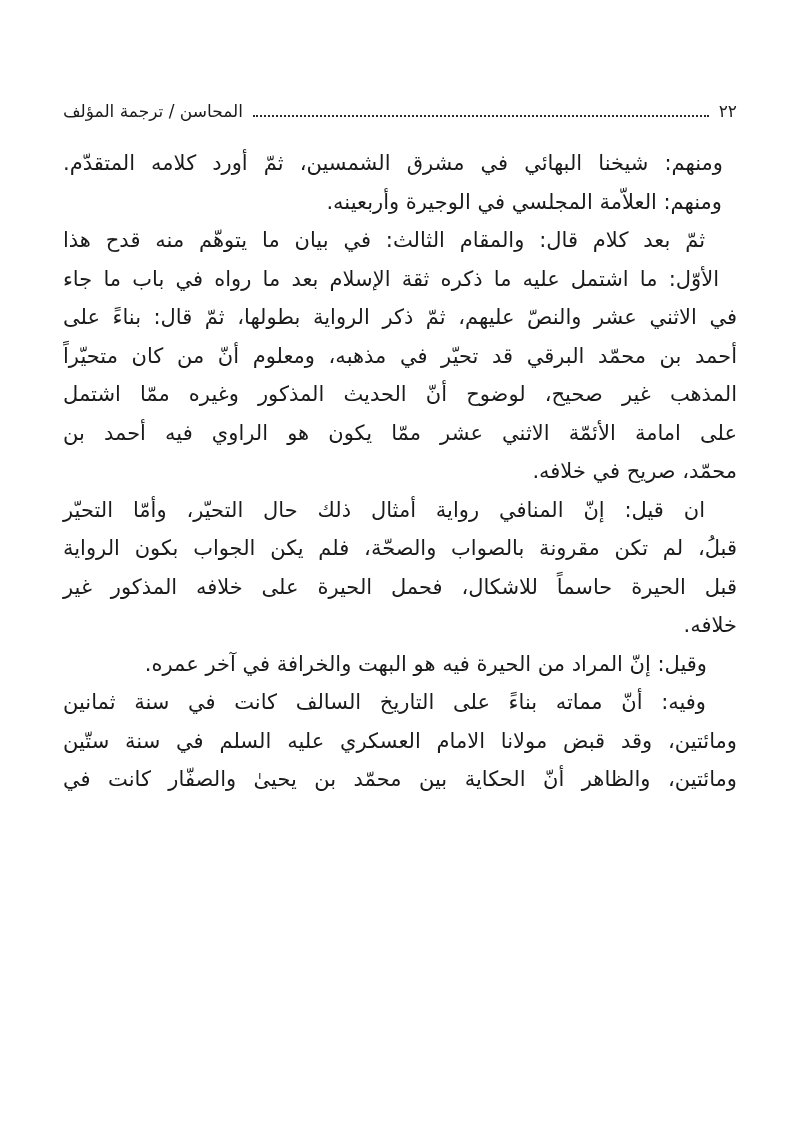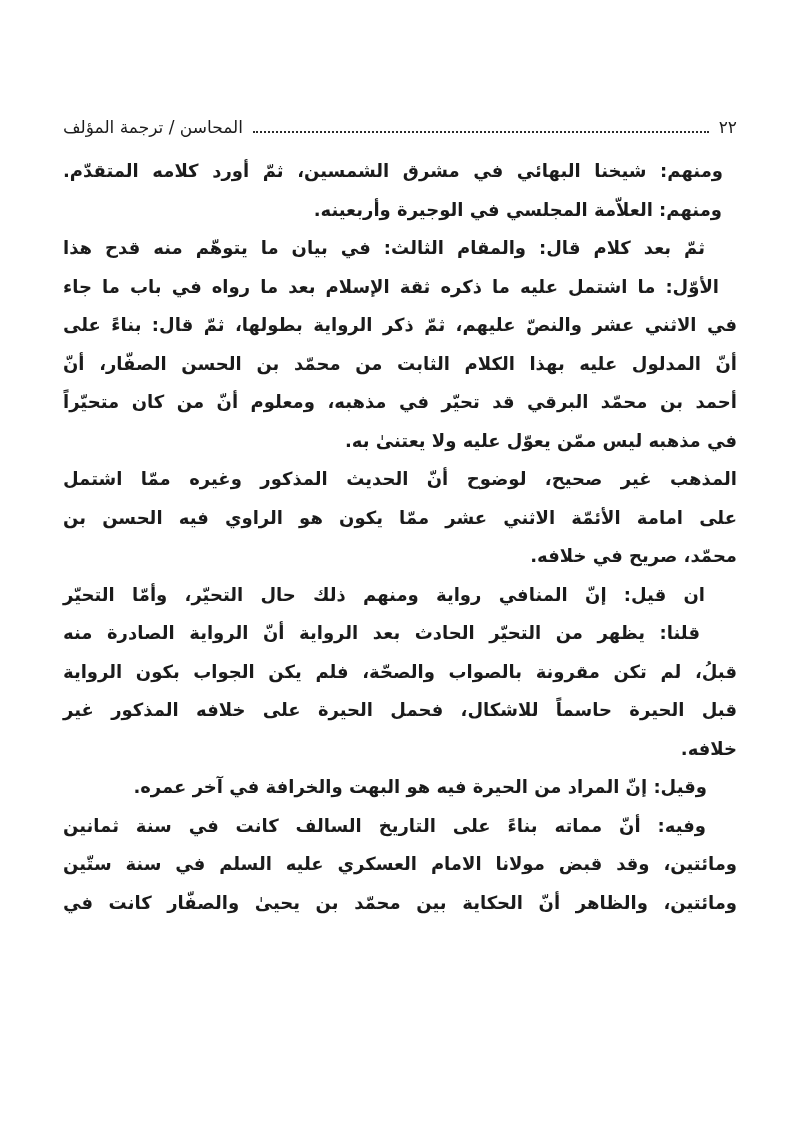--- a/index.html
+++ b/index.html
@@ -33,30 +33,28 @@
     text-align: center;
   }
   .header .leader {
     flex: 1;
     margin: 0 10px 7px 10px;
     border-bottom: 2px dotted #2a2a2a;
     height: 0;
   }
   .header .title {
     white-space: nowrap;
-    margin-top: 16px;
   }
   .body-text {
     position: absolute;
-    top: 152px;
+    top: 144px;
     right: 61px;
     left: 63px;
-    font-size: 18px;
+    font-size: 21px;
     line-height: 38.5px;
-    font-weight: bold;
   }
   .para {
     margin: 0;
   }
   .line {
     white-space: nowrap;
     overflow: visible;
     text-justify: inter-word;
   }
   .line.full {
@@ -81,34 +79,31 @@
       </div>
       <div class="para">
         <div class="line" style="padding-right: 15px;">ومنهم: العلاّمة المجلسي في الوجيرة وأربعينه.</div>
       </div>
       <div class="para">
         <div class="line full" style="padding-right: 32px;">ثمّ بعد كلام قال: والمقام الثالث: في بيان ما يتوهّم منه قدح هذا</div>
       </div>
       <div class="para">
         <div class="line full" style="padding-right: 18px;">الأوّل: ما اشتمل عليه ما ذكره ثقة الإسلام بعد ما رواه في باب ما جاء</div>
         <div class="line full">في الاثني عشر والنصّ عليهم، ثمّ ذكر الرواية بطولها، ثمّ قال: بناءً على</div>
-        <div class="line full">أنّ المدلول عليه بهذا الكلام الثابت من محمّد بن الحسن الصفّار، أنّ</div>
         <div class="line full">أحمد بن محمّد البرقي قد تحيّر في مذهبه، ومعلوم أنّ من كان متحيّراً</div>
-        <div class="line">في مذهبه ليس ممّن يعوّل عليه ولا يعتنىٰ به.</div>
       </div>
       <div class="para">
         <div class="line full">المذهب غير صحيح، لوضوح أنّ الحديث المذكور وغيره ممّا اشتمل</div>
-        <div class="line full">على امامة الأئمّة الاثني عشر ممّا يكون هو الراوي فيه الحسن بن</div>
+        <div class="line full">على امامة الأئمّة الاثني عشر ممّا يكون هو الراوي فيه أحمد بن</div>
         <div class="line">محمّد، صريح في خلافه.</div>
       </div>
       <div class="para">
-        <div class="line full" style="padding-right: 32px;">ان قيل: إنّ المنافي رواية ومنهم ذلك حال التحيّر، وأمّا التحيّر</div>
+        <div class="line full" style="padding-right: 32px;">ان قيل: إنّ المنافي رواية أمثال ذلك حال التحيّر، وأمّا التحيّر</div>
       </div>
       <div class="para">
-        <div class="line full" style="padding-right: 37px;">قلنا: يظهر من التحيّر الحادث بعد الرواية أنّ الرواية الصادرة منه</div>
         <div class="line full">قبلُ، لم تكن مقرونة بالصواب والصحّة، فلم يكن الجواب بكون الرواية</div>
         <div class="line full">قبل الحيرة حاسماً للاشكال، فحمل الحيرة على خلافه المذكور غير</div>
         <div class="line">خلافه.</div>
       </div>
       <div class="para">
         <div class="line" style="padding-right: 30px;">وقيل: إنّ المراد من الحيرة فيه هو البهت والخرافة في آخر عمره.</div>
       </div>
       <div class="para">
         <div class="line full" style="padding-right: 31px;">وفيه: أنّ مماته بناءً على التاريخ السالف كانت في سنة ثمانين</div>
         <div class="line full">ومائتين، وقد قبض مولانا الامام العسكري عليه السلم في سنة ستّين</div>

